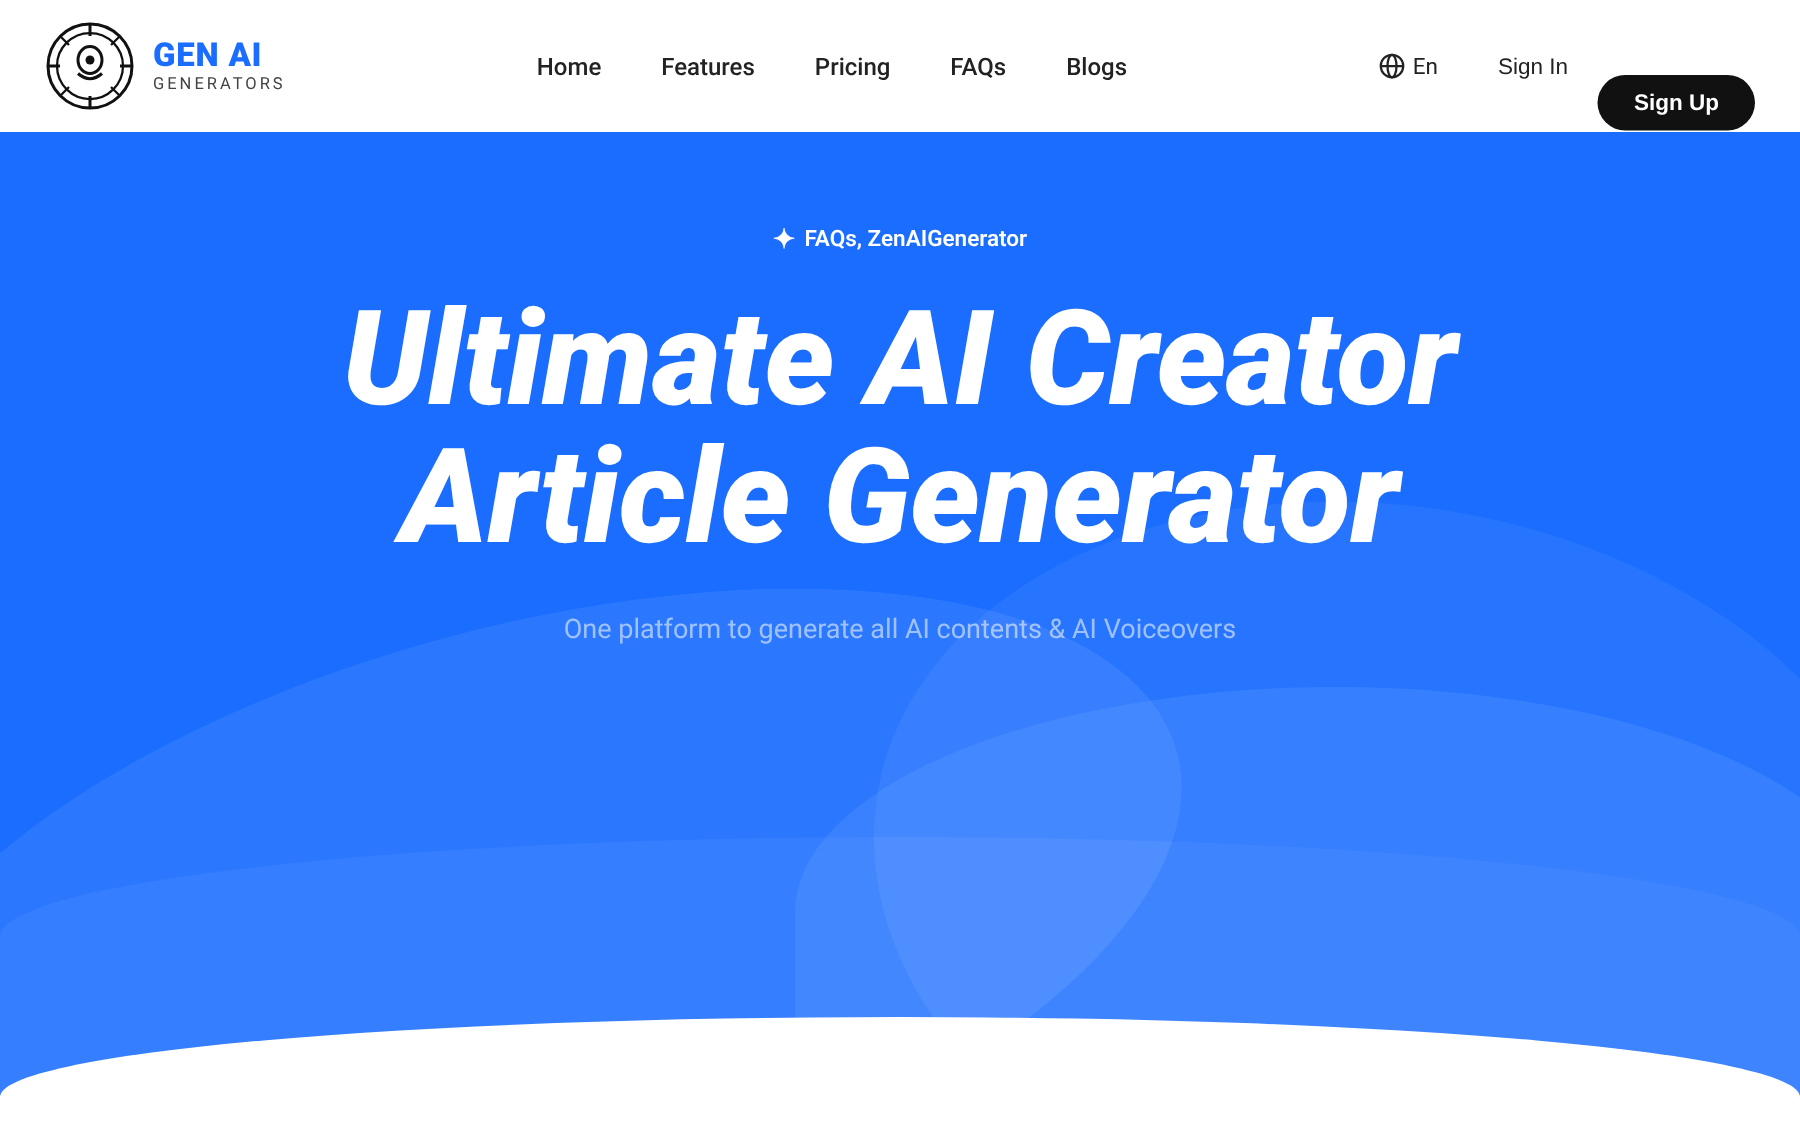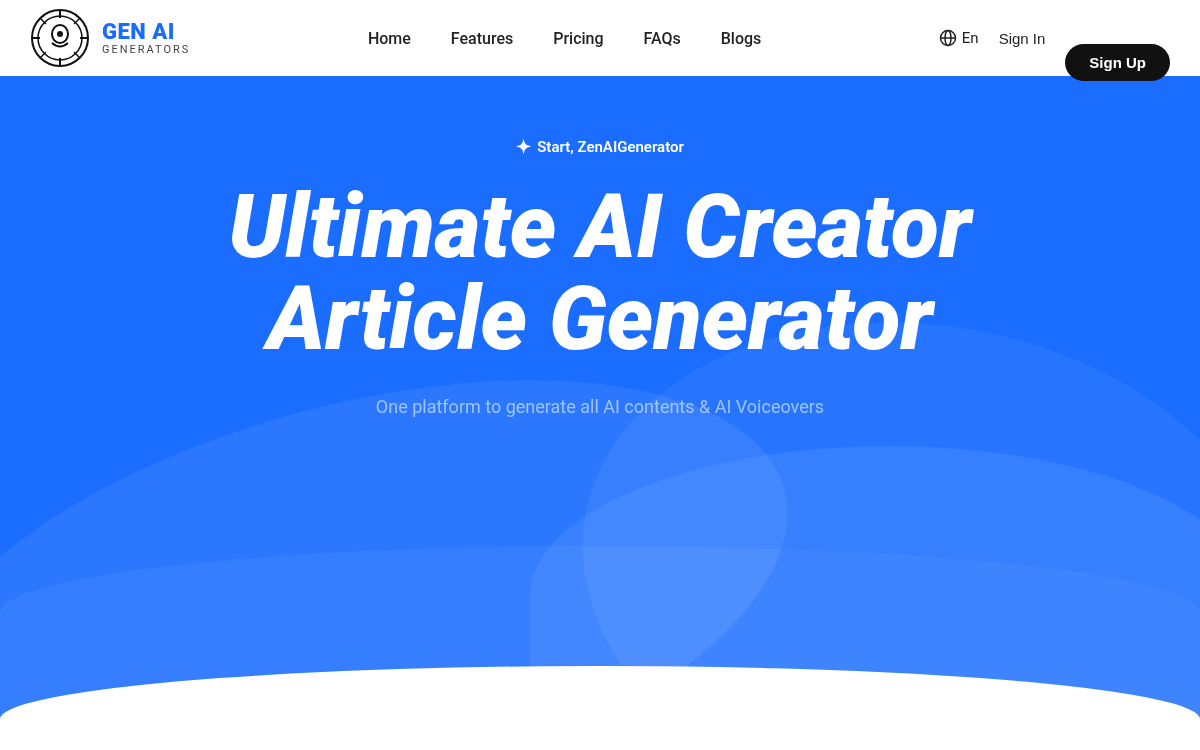--- a/index.html
+++ b/index.html
@@ -15,21 +15,21 @@
       overflow: hidden;
       background: #fff;
     }
 
     
     .navbar {
       display: flex;
       align-items: center;
       justify-content: space-between;
       background: #fff;
-      height: 76px;
+      height: 88px;
       padding: 0 30px;
       position: relative;
       z-index: 10;
     }
 
     .logo-area {
       display: flex;
       align-items: center;
       gap: 12px;
     }
@@ -91,20 +91,21 @@
       cursor: pointer;
     }
 
     .sign-in-btn {
       background: none;
       border: none;
       font-size: 15px;
       font-weight: 500;
       color: #222;
       cursor: pointer;
+      margin-left: 20px;
     }
 
     .sign-up-btn {
       background: #111;
       color: #fff;
       border: none;
       border-radius: 25px;
       padding: 10px 24px;
       font-size: 15px;
       font-weight: 600;
@@ -284,21 +285,21 @@
   </div>
 </nav>
 
 <section class="hero">
   <div class="hero-wave-1"></div>
   <div class="hero-wave-2"></div>
   <div class="hero-wave-bottom"></div>
 
   <div class="meet-badge">
     <span class="sparkle-icon">✦</span>
-    <span>Start, ZenAIGenerator</span>
+    <span>FAQs, ZenAIGenerator</span>
   </div>
 
   <h1 class="hero-title">
     <span>Ultimate AI Creator</span><br>
     <span>Article Generator</span>
   </h1>
 
   <p class="hero-subtitle">One platform to generate all AI contents &amp; AI Voiceovers</p>
 
 </section>

